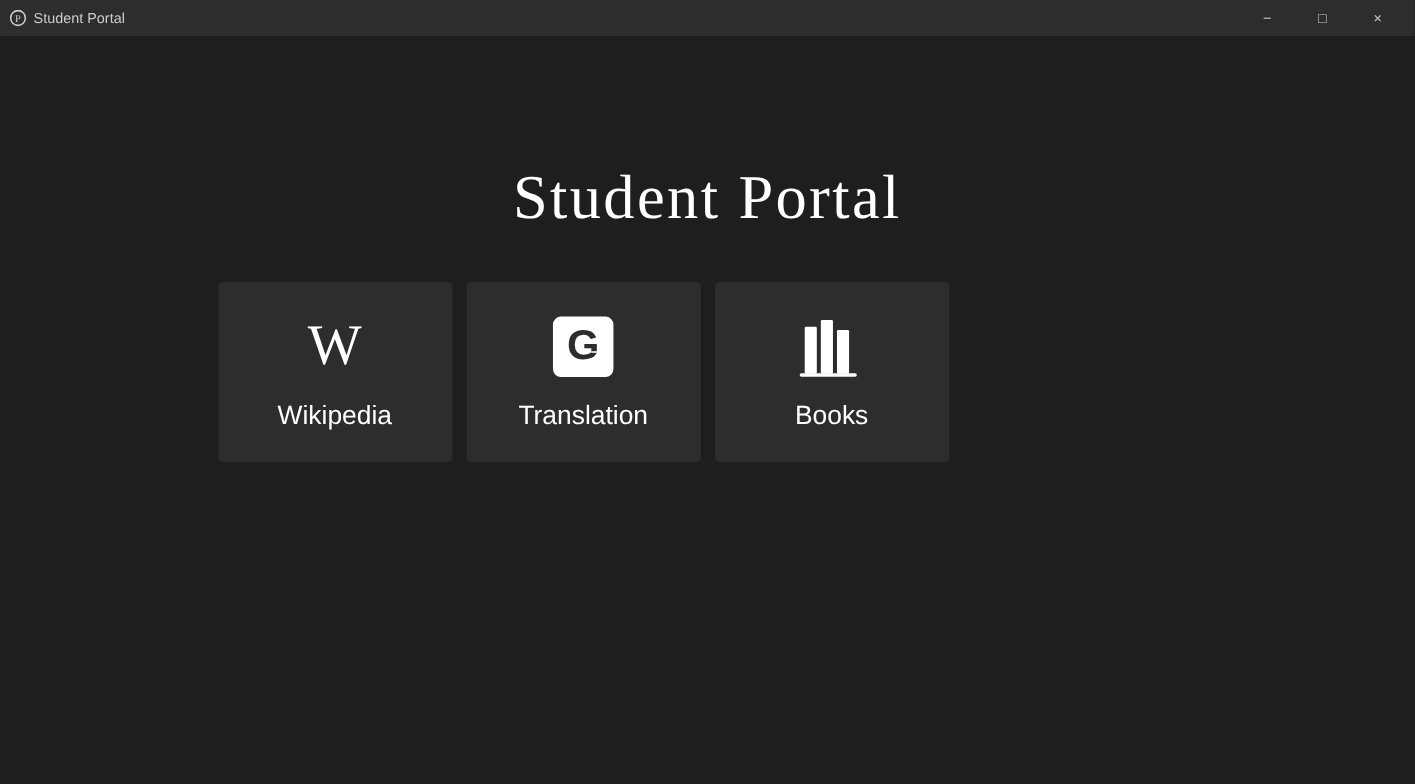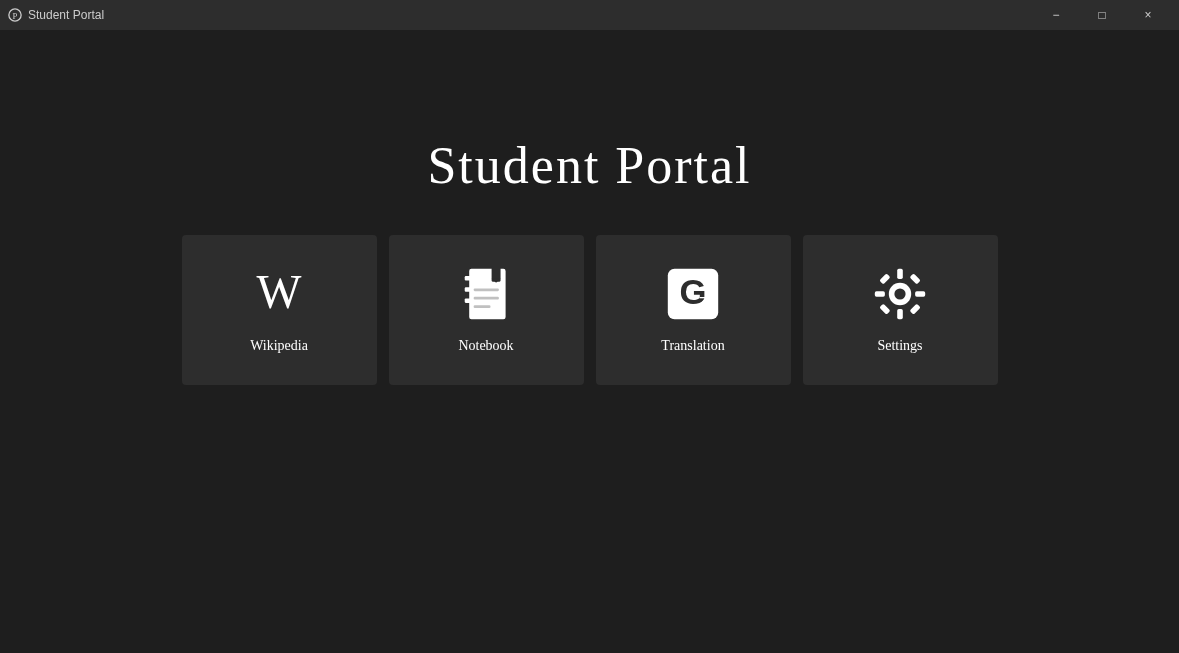--- a/index.html
+++ b/index.html
@@ -95,23 +95,23 @@
       display: flex;
       flex-direction: column;
       align-items: center;
       justify-content: center;
       cursor: pointer;
       transition: background-color 0.15s;
       gap: 16px;
     }
 
     .grid-item-label {
-      font-size: 14px;
+      font-size: 22px;
       color: #ffffff;
-      font-family: Liberation Serif, serif;
+      font-family: Liberation Sans, sans-serif;
       font-weight: normal;
     }
 
     
     .icon-svg {
       width: 56px;
       height: 56px;
       fill: #ffffff;
     }
   </style>
@@ -139,67 +139,44 @@
   <div class="grid">
 
     <div class="grid-item">
       <svg class="icon-svg" viewBox="0 0 100 100">
         <text x="50" y="75" text-anchor="middle" font-size="85" font-family="Georgia, serif" fill="white">W</text>
       </svg>
       <span class="grid-item-label">Wikipedia</span>
     </div>
 
 
-    <div class="grid-item">
-      <svg class="icon-svg" viewBox="0 0 100 100">
-
-        <rect x="20" y="5" width="65" height="90" rx="4" fill="white"></rect>
-
-        <rect x="12" y="18" width="12" height="8" rx="2" fill="white"></rect>
-        <rect x="12" y="38" width="12" height="8" rx="2" fill="white"></rect>
-        <rect x="12" y="58" width="12" height="8" rx="2" fill="white"></rect>
-
-        <rect x="60" y="0" width="16" height="28" rx="2" fill="#2d2d2d"></rect>
-        <polygon points="60,22 68,30 76,22" fill="#2d2d2d"></polygon>
-
-        <rect x="28" y="40" width="45" height="5" rx="2" fill="#2d2d2d" opacity="0.3"></rect>
-        <rect x="28" y="55" width="45" height="5" rx="2" fill="#2d2d2d" opacity="0.3"></rect>
-        <rect x="28" y="70" width="30" height="5" rx="2" fill="#2d2d2d" opacity="0.3"></rect>
-      </svg>
-      <span class="grid-item-label">Notebook</span>
-    </div>
 
     <div class="grid-item">
       <svg class="icon-svg" viewBox="0 0 100 100">
 
         <rect x="5" y="5" width="90" height="90" rx="12" fill="white"></rect>
 
         <text x="50" y="68" text-anchor="middle" font-size="62" font-family="Arial, sans-serif" font-weight="bold" fill="#2d2d2d">G</text>
 
         <text x="68" y="72" text-anchor="middle" font-size="30" font-family="Arial" fill="white">z</text>
       </svg>
       <span class="grid-item-label">Translation</span>
     </div>
 
+    <div class="grid-item">
+      <svg class="icon-svg" viewBox="0 0 100 100">
+
+        <rect x="10" y="20" width="18" height="70" rx="2" fill="white"></rect>
+
+        <rect x="34" y="10" width="18" height="80" rx="2" fill="white"></rect>
+
+        <rect x="58" y="25" width="18" height="65" rx="2" fill="white"></rect>
+
+        <line x1="5" y1="92" x2="85" y2="92" stroke="white" stroke-width="5" stroke-linecap="round"></line>
+      </svg>
+      <span class="grid-item-label">Books</span>
+    </div>
 
 
 
-    <div class="grid-item">
-      <svg class="icon-svg" viewBox="0 0 100 100">
-
-        <path d="M50,30 a20,20 0 1,1 0,40 a20,20 0 1,1 0,-40" fill="white"></path>
-        <circle cx="50" cy="50" r="10" fill="#2d2d2d"></circle>
-
-        <rect x="45" y="5" width="10" height="18" rx="3" fill="white"></rect>
-        <rect x="45" y="77" width="10" height="18" rx="3" fill="white"></rect>
-        <rect x="5" y="45" width="18" height="10" rx="3" fill="white"></rect>
-        <rect x="77" y="45" width="18" height="10" rx="3" fill="white"></rect>
-
-        <rect x="18" y="14" width="10" height="18" rx="3" fill="white" transform="rotate(45 23 23)"></rect>
-        <rect x="72" y="14" width="10" height="18" rx="3" fill="white" transform="rotate(-45 77 23)"></rect>
-        <rect x="18" y="68" width="10" height="18" rx="3" fill="white" transform="rotate(-45 23 77)"></rect>
-        <rect x="72" y="68" width="10" height="18" rx="3" fill="white" transform="rotate(45 77 77)"></rect>
-      </svg>
-      <span class="grid-item-label">Settings</span>
-    </div>
 
   </div>
 </div>
 
 </body></html>

